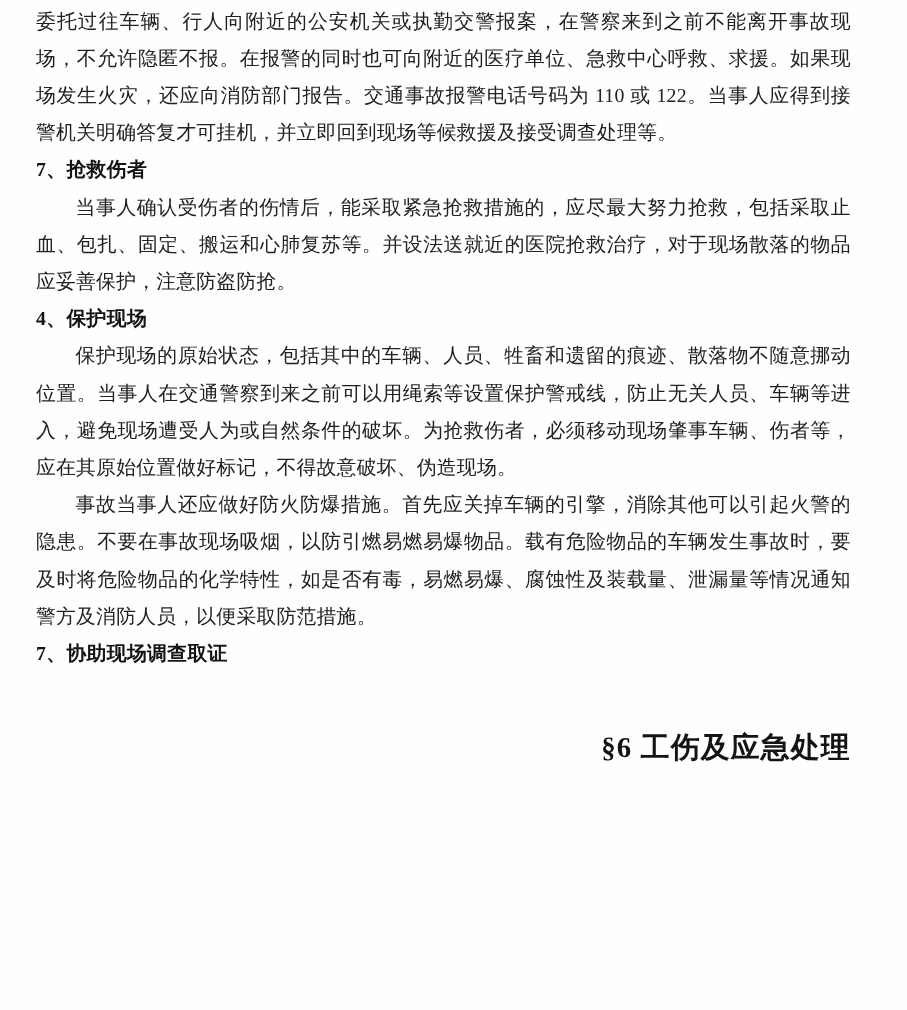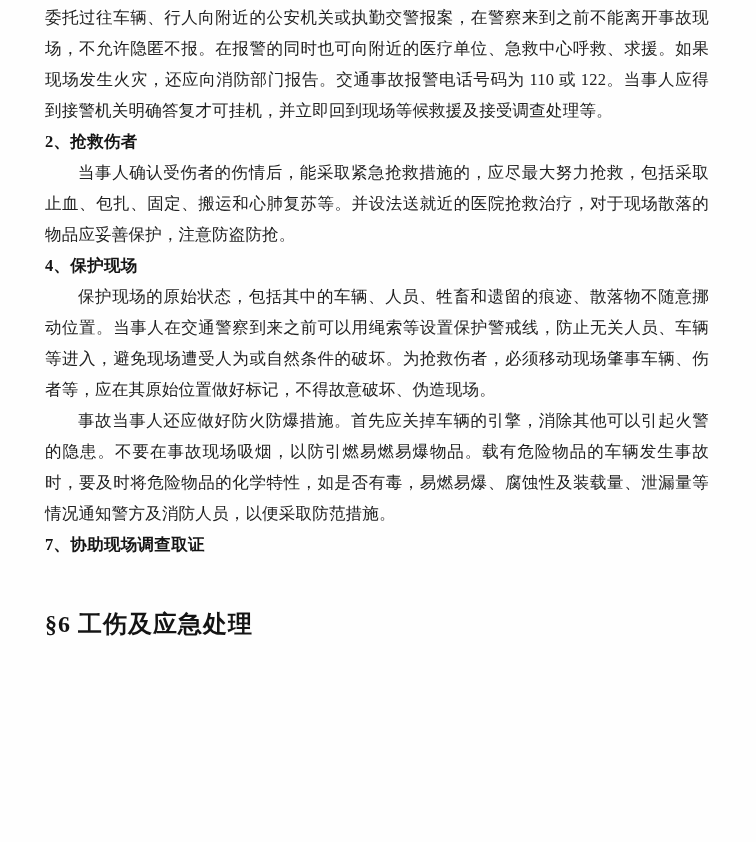--- a/index.html
+++ b/index.html
@@ -5,21 +5,21 @@
   html, body {
     margin: 0;
     padding: 0;
     background: #ffffff;
   }
   .page {
     position: relative;
     width: 756px;
     height: 842px;
     box-sizing: border-box;
-    padding: 2px 47px 0 45px;
+    padding: 2px 47px 0 30px;
     background: #fefefe;
     overflow: hidden;
     font-family: "Liberation Serif", "DejaVu Serif", serif;
     color: #212121;
   }
   .para {
     margin: 0;
     font-size: 16.5px;
     line-height: 31px;
     text-align: justify;
@@ -35,33 +35,33 @@
     line-height: 31px;
     font-weight: bold;
     color: #141414;
     letter-spacing: 0.3px;
   }
   .chapter-heading {
     margin: 44px 0 25px 0;
     font-size: 24px;
     line-height: 40px;
     font-weight: bold;
-    text-align: left;
+    text-align: right;
     color: #141414;
     letter-spacing: 1px;
   }
 </style>
 </head>
 <body>
 
 <div class="page">
 
   <p class="para">委托过往车辆、行人向附近的公安机关或执勤交警报案，在警察来到之前不能离开事故现场，不允许隐匿不报。在报警的同时也可向附近的医疗单位、急救中心呼救、求援。如果现场发生火灾，还应向消防部门报告。交通事故报警电话号码为 110 或 122。当事人应得到接警机关明确答复才可挂机，并立即回到现场等候救援及接受调查处理等。</p>
 
-  <h3 class="sec-heading">2、抢救伤者</h3>
+  <h3 class="sec-heading">7、抢救伤者</h3>
   <p class="para indent">当事人确认受伤者的伤情后，能采取紧急抢救措施的，应尽最大努力抢救，包括采取止血、包扎、固定、搬运和心肺复苏等。并设法送就近的医院抢救治疗，对于现场散落的物品应妥善保护，注意防盗防抢。</p>
 
   <h3 class="sec-heading">4、保护现场</h3>
   <p class="para indent">保护现场的原始状态，包括其中的车辆、人员、牲畜和遗留的痕迹、散落物不随意挪动位置。当事人在交通警察到来之前可以用绳索等设置保护警戒线，防止无关人员、车辆等进入，避免现场遭受人为或自然条件的破坏。为抢救伤者，必须移动现场肇事车辆、伤者等，应在其原始位置做好标记，不得故意破坏、伪造现场。</p>
 
   <p class="para indent">事故当事人还应做好防火防爆措施。首先应关掉车辆的引擎，消除其他可以引起火警的隐患。不要在事故现场吸烟，以防引燃易燃易爆物品。载有危险物品的车辆发生事故时，要及时将危险物品的化学特性，如是否有毒，易燃易爆、腐蚀性及装载量、泄漏量等情况通知警方及消防人员，以便采取防范措施。</p>
 
   <h3 class="sec-heading">7、协助现场调查取证</h3>
 
   <h2 class="chapter-heading">§6 工伤及应急处理</h2>

